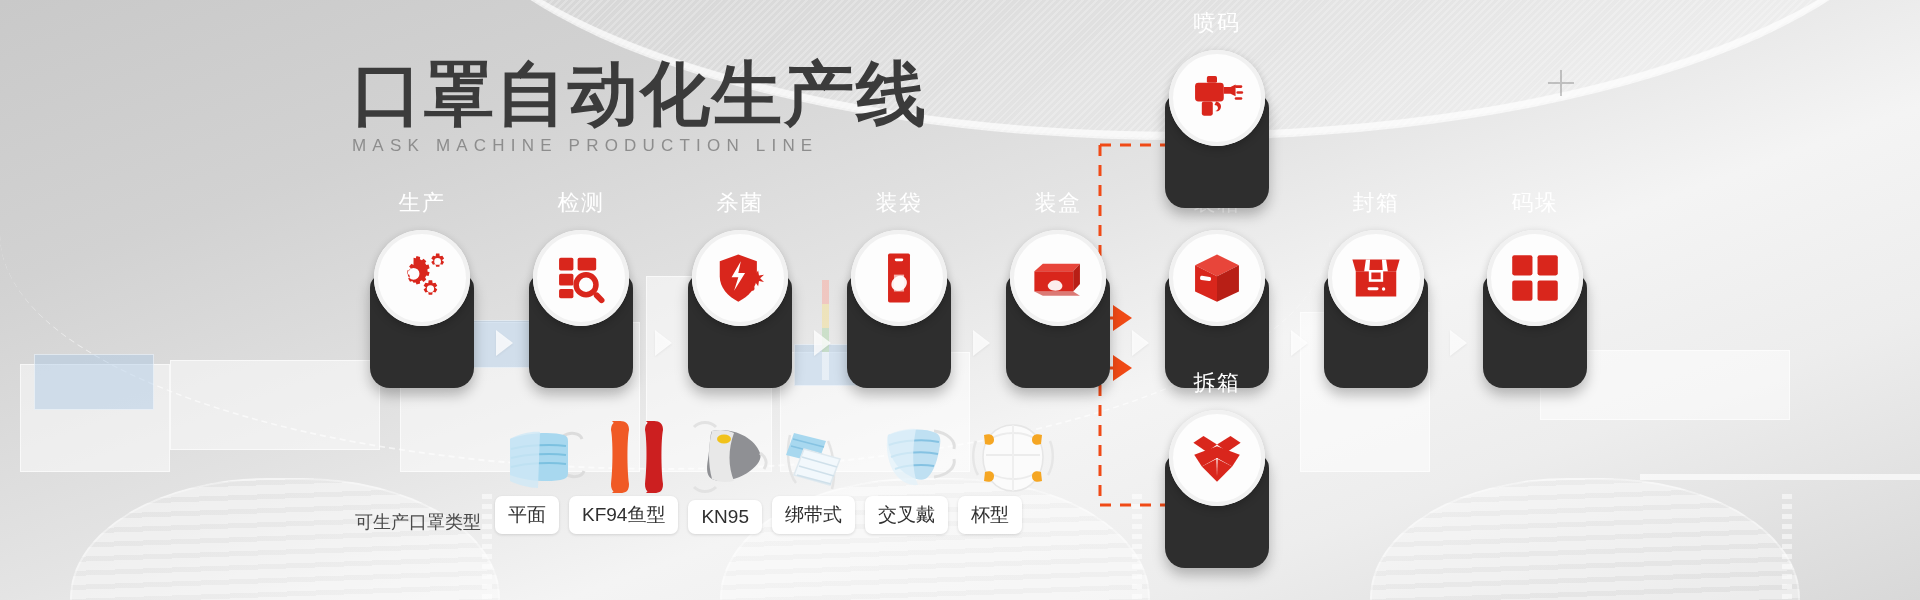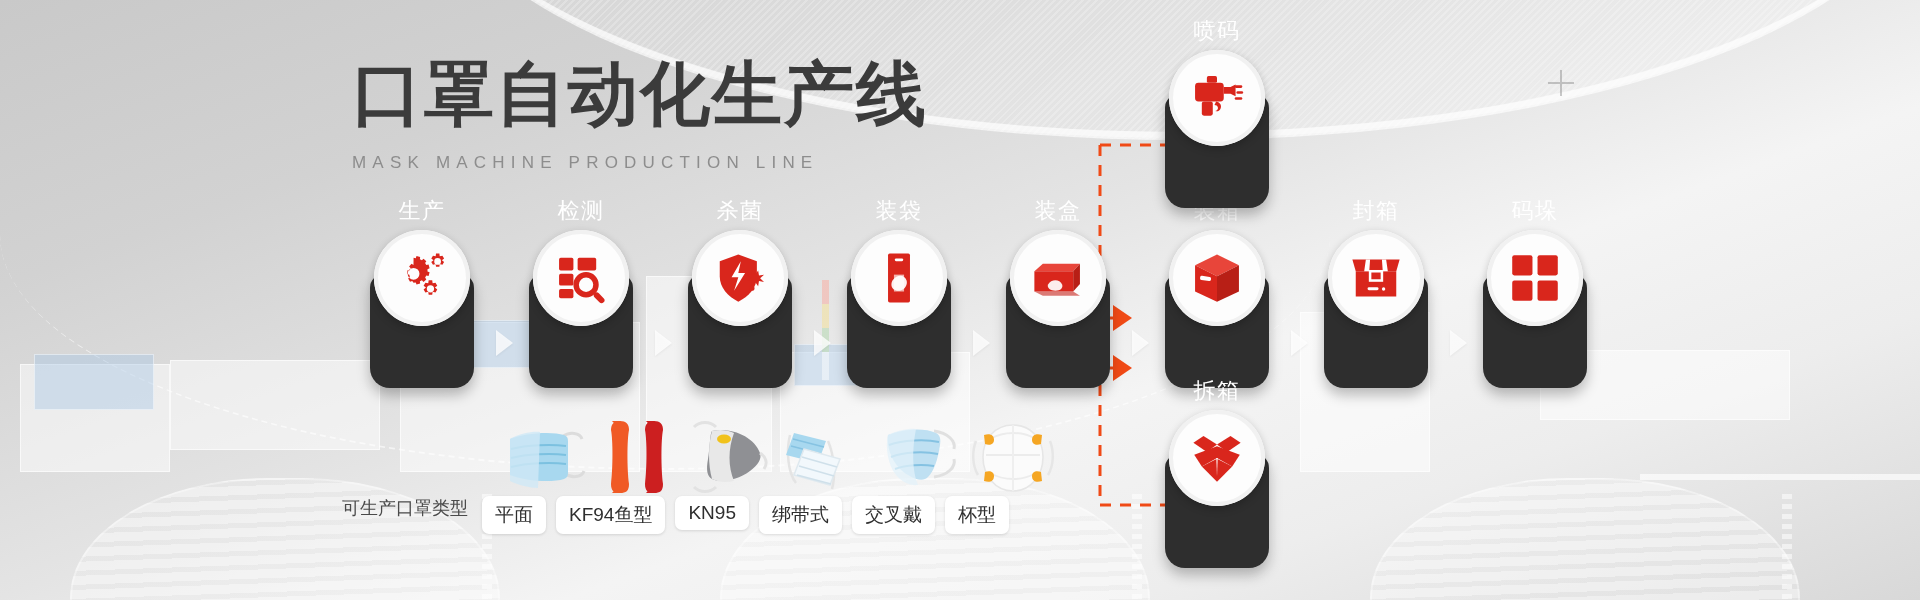--- a/index.html
+++ b/index.html
@@ -104,39 +104,39 @@
   .plus-mark::before { left: 0; top: 12px; width: 26px; height: 2px; }
   .plus-mark::after  { left: 12px; top: 0; width: 2px; height: 26px; }
 
   
   .heading { position: absolute; left: 352px; top: 56px; }
   .title {
     font-size: 70px; font-weight: bold; color: #3b3b3b;
     letter-spacing: 2px; line-height: 1.1; white-space: nowrap;
   }
   .subtitle {
-    margin-top: 20px;
+    margin-top: 3px;
     font-size: 17px; color: #8d8d8d; letter-spacing: 6.2px;
     white-space: nowrap;
   }
 
   
   .node {
     position: absolute;
     width: 104px;
   }
   .node .card {
     position: absolute; left: 0; top: 44px;
     width: 104px; height: 114px;
     background: #2e2e2e;
     border-radius: 14px 14px 20px 20px;
     box-shadow: 0 7px 13px rgba(0,0,0,0.26);
   }
   .node .label {
-    position: absolute; left: 0; bottom: 4px; width: 104px;
+    position: absolute; left: 0; bottom: 12px; width: 104px;
     text-align: center; color: #fff;
     font-size: 22px; letter-spacing: 1.5px;
   }
   .node .bubble {
     position: absolute; left: 4px; top: 0;
     width: 96px; height: 96px;
     background: #fdfdfd;
     border-radius: 50%;
     box-shadow: 0 3px 9px rgba(0,0,0,0.22), inset 0 0 0 4px #f1f1f1;
     display: flex; align-items: center; justify-content: center;
@@ -157,21 +157,21 @@
   .branch { position: absolute; left: 1090px; top: 140px; }
   .rarrow {
     position: absolute;
     width: 0; height: 0;
     border-left: 19px solid #f04a16;
     border-top: 13px solid transparent;
     border-bottom: 13px solid transparent;
   }
 
   
-  .types { position: absolute; left: 342px; top: 496px; display: flex; align-items: flex-start; gap: 10px; }
+  .types { position: absolute; left: 355px; top: 496px; display: flex; align-items: flex-end; gap: 10px; }
   .types-label { font-size: 18px; color: #4a4a4a; white-space: nowrap; margin-right: 4px; }
   .chip {
     background: #fff; color: #2f2f2f;
     font-size: 19px; padding: 6px 13px;
     border-radius: 7px;
     box-shadow: 0 1px 3px rgba(0,0,0,0.13);
     white-space: nowrap;
   }
   .swatches { position: absolute; left: 500px; top: 415px; height: 84px; display: flex; align-items: flex-end; gap: 8px; }
   .swatch { position: relative; width: 86px; height: 84px; }

